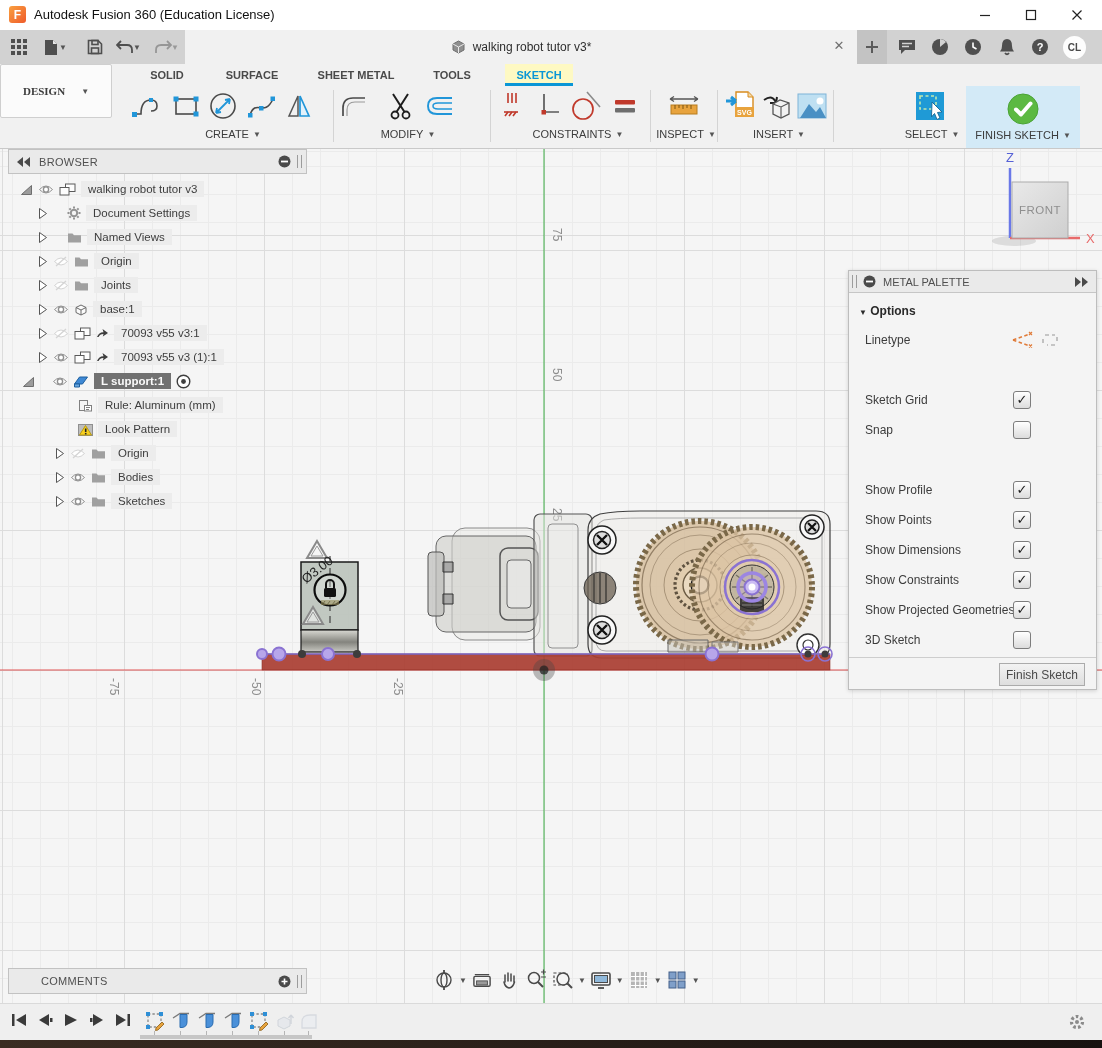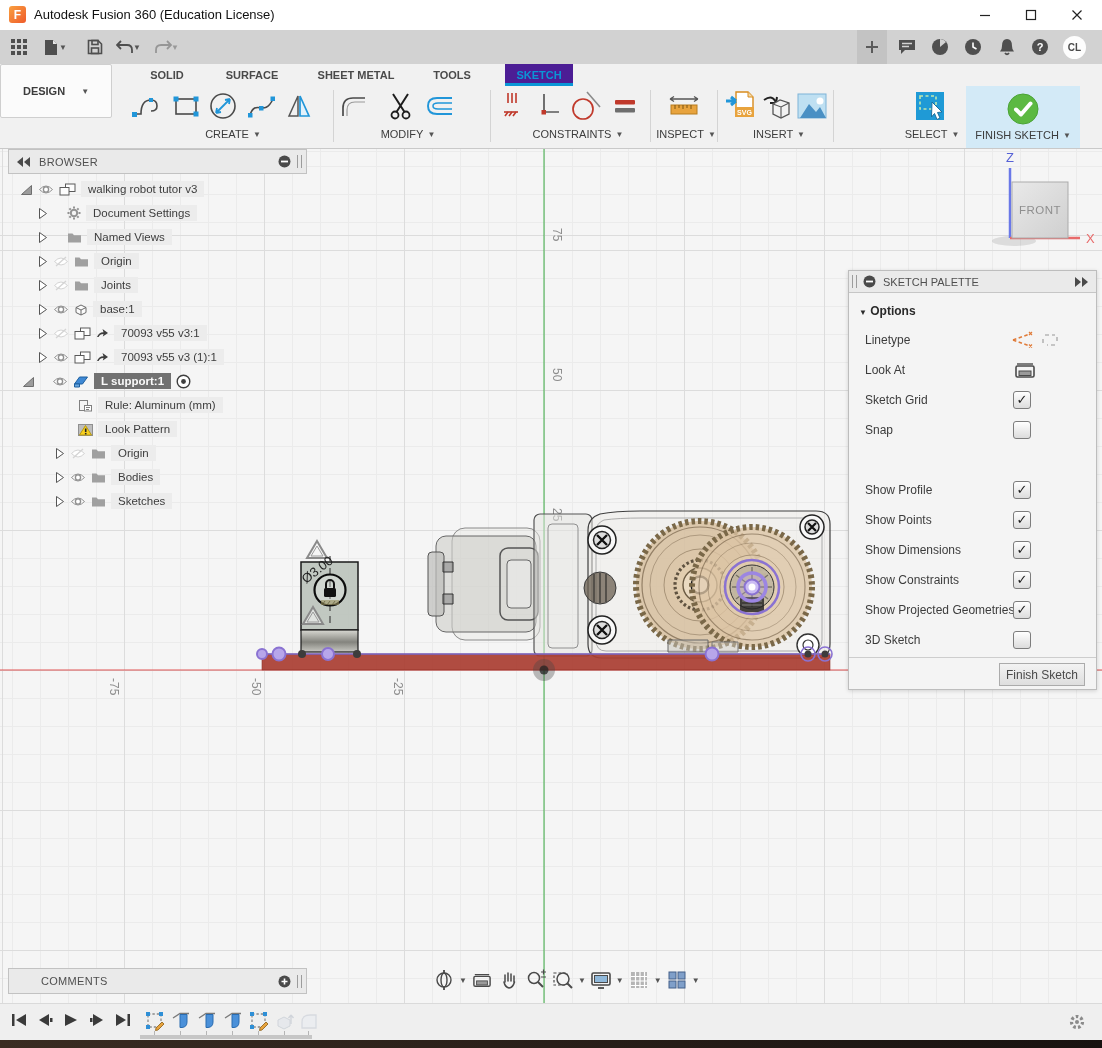--- a/index.html
+++ b/index.html
@@ -18,23 +18,23 @@
   .caret{font-size:8px;color:#555;}
   #doctab{left:185px;top:0;width:672px;height:34px;background:#f1f1f1;display:flex;align-items:center;justify-content:center;gap:7px;}
   #doctab-close{position:absolute;right:10px;top:8px;width:16px;height:16px;color:#707070;font-size:13px;line-height:16px;text-align:center;}
   #newtab-btn{left:857px;top:0;width:30px;height:34px;background:#c3c3c3;display:flex;align-items:center;justify-content:center;}
   .appicon{top:6px;width:24px;height:22px;display:flex;align-items:center;justify-content:center;}
   #avatar{left:1063px;top:6px;width:23px;height:23px;border-radius:50%;background:#fdfdfd;color:#4a4a4a;
     font-size:10px;font-weight:bold;display:flex;align-items:center;justify-content:center;}
   
   #ribbon{left:0;top:64px;width:1102px;height:84px;background:#f1f1f1;border-bottom:1px solid #c9c9c9;}
   .rtab{top:0;height:22px;line-height:23px;text-align:center;font-size:11px;font-weight:bold;color:#4a4a4a;}
-  .rtab.active{background:#4c1d95;color:#0a96d6;border-bottom:3px solid #0a96d6;box-sizing:border-box;}
+  .rtab.active{background:#fef9c3;color:#0a96d6;border-bottom:3px solid #0a96d6;box-sizing:border-box;}
   #design-btn{left:12px;top:14px;width:110px;height:52px;background:#fbfbfb;border:1px solid #cfcfcf;border-radius:2px;
-    display:flex;align-items:center;justify-content:center;gap:16px;font-size:11px;font-weight:bold;color:#3c3c3c;}
+    display:flex;align-items:center;justify-content:center;gap:16px;font-size:11px;font-weight:bold;color:#3c3c3c;font-family:Liberation Serif, serif;}
   .ricon{top:24px;width:36px;height:36px;display:flex;align-items:center;justify-content:center;transform:translateX(-50%);}
   .glabel{top:64px;font-size:11px;color:#3c3c3c;transform:translateX(-50%);white-space:nowrap;display:flex;gap:4px;align-items:center;}
   .gdiv{top:26px;height:52px;width:1px;background:#d4d4d4;}
   #finish-block{left:966px;top:22px;width:114px;height:62px;background:#d3eaf7;display:flex;flex-direction:column;align-items:center;justify-content:center;gap:4px;}
   
   #canvas{left:0;top:148px;width:1102px;height:855px;background-color:#f5f5f5;
     background-image:
       repeating-linear-gradient(to right,#dcdcdc 0 1px,transparent 1px 140px),
       repeating-linear-gradient(to bottom,#dcdcdc 0 1px,transparent 1px 140px),
       repeating-linear-gradient(to right,#ebebeb 0 1px,transparent 1px 28px),
@@ -287,20 +287,30 @@
   <div class="qicon abs" style="left:152px;opacity:.45">
     <svg width="18" height="14" viewBox="0 0 18 14">
         <path d="M13 1 L17 5 L13 9" fill="none" stroke="#4f4f4f" stroke-width="1.8"></path>
         <path d="M16.5 5 H7 Q2 5 2 10 V13" fill="none" stroke="#4f4f4f" stroke-width="1.8"></path>
       </svg>
     </div>
   <div class="qicon abs" style="left:170px;width:10px;opacity:.45">
       <span class="caret">▼</span>
     </div>
 
+  <div id="doctab" class="abs">
+    <span>
+      <svg width="15" height="14" viewBox="0 0 15 14">
+          <path d="M2 4 L7.5 1 L13 4 L13 10 L7.5 13 L2 10 Z" fill="#8f8f8f" stroke="#6f6f6f"></path>
+          <path d="M2 4 L7.5 7 L13 4 M7.5 7 L7.5 13" fill="none" stroke="#e8e8e8" stroke-width="1"></path>
+        </svg>
+      </span>
+    <span style="font-size:12px;color:#2e2e2e">walking robot tutor v3*</span>
+    <span id="doctab-close">✕</span>
+  </div>
   <div id="newtab-btn" class="abs">
     <svg width="14" height="14" viewBox="0 0 14 14">
         <path d="M7 1 V13 M1 7 H13" stroke="#5a5a5a" stroke-width="2"></path>
       </svg>
     </div>
 
   <div class="appicon abs" style="left:895px">
     <svg width="18" height="16" viewBox="0 0 18 16">
         <path d="M1 1 H17 V11 H7 L3 15 V11 H1 Z" fill="#4f4f4f"></path>
         <path d="M4 4.5 H14 M4 7.5 H11" stroke="#d2d2d2" stroke-width="1.4"></path>
@@ -809,21 +819,21 @@
 
 <div id="palette" class="abs">
   <div id="palette-header">
     <span class="grip" style="margin-left:3px"></span>
     <span style="margin-left:6px">
       <svg width="13" height="13" viewBox="0 0 13 13">
           <circle cx="6.5" cy="6.5" r="6" fill="#4a4a4a"></circle>
           <rect x="3" y="5.6" width="7" height="1.8" fill="#fff"></rect>
         </svg>
       </span>
-    <span style="margin-left:7px">SKETCH PALETTE</span>
+    <span style="margin-left:7px">METAL PALETTE</span>
     <span style="margin-left:auto;margin-right:8px">
       <svg width="14" height="10" viewBox="0 0 14 10" fill="#4a4a4a">
           <path d="M1 0 L1 10 L7 5 Z"></path>
           <path d="M8 0 L8 10 L14 5 Z"></path>
         </svg>
       </span>
   </div>
   <div class="prow" style="top:30px">
     <span class="plabel" style="left:10px;font-weight:bold;color:#2a2a2a"><span class="caret" style="color:#2a2a2a">▼</span> <span>Options</span></span>
   </div>
@@ -836,30 +846,20 @@
           <path d="M18 1 l3 3 M21 1 l-3 3" stroke-width="1.2"></path>
           <path d="M18 13.5 l3 3 M21 13.5 l-3 3" stroke-width="1.2"></path>
         </svg>
       </span>
     <span class="abs" style="left:192px;top:1px">
       <svg width="20" height="18" viewBox="0 0 20 18" fill="none" stroke="#b5b5b5" stroke-width="1.6">
           <path d="M4 4 H14 M16 6 V12 M14 14 H6 M2 12 V7" stroke-dasharray="4 3"></path>
         </svg>
       </span>
   </div>
-  <div class="prow" style="top:89px">
-    <span class="plabel">Look At</span>
-    <span class="abs" style="left:164px;top:0px">
-      <svg width="24" height="20" viewBox="0 0 24 20" fill="none" stroke="#4a4a4a">
-          <path d="M4 4 H20" stroke-width="1.4"></path>
-          <rect x="3" y="6" width="18" height="11" rx="1.5" stroke-width="1.6"></rect>
-          <rect x="6" y="11" width="12" height="4.5" fill="#9a9a9a" stroke="#4a4a4a"></rect>
-        </svg>
-      </span>
-  </div>
   <div class="prow" style="top:119px">
     <span class="plabel">Sketch Grid</span>
     <div class="checkbox">
         <span>✓</span>
       </div>
   </div>
   <div class="prow" style="top:149px">
     <span class="plabel">Snap</span>
     <div class="checkbox">
         <span></span>

